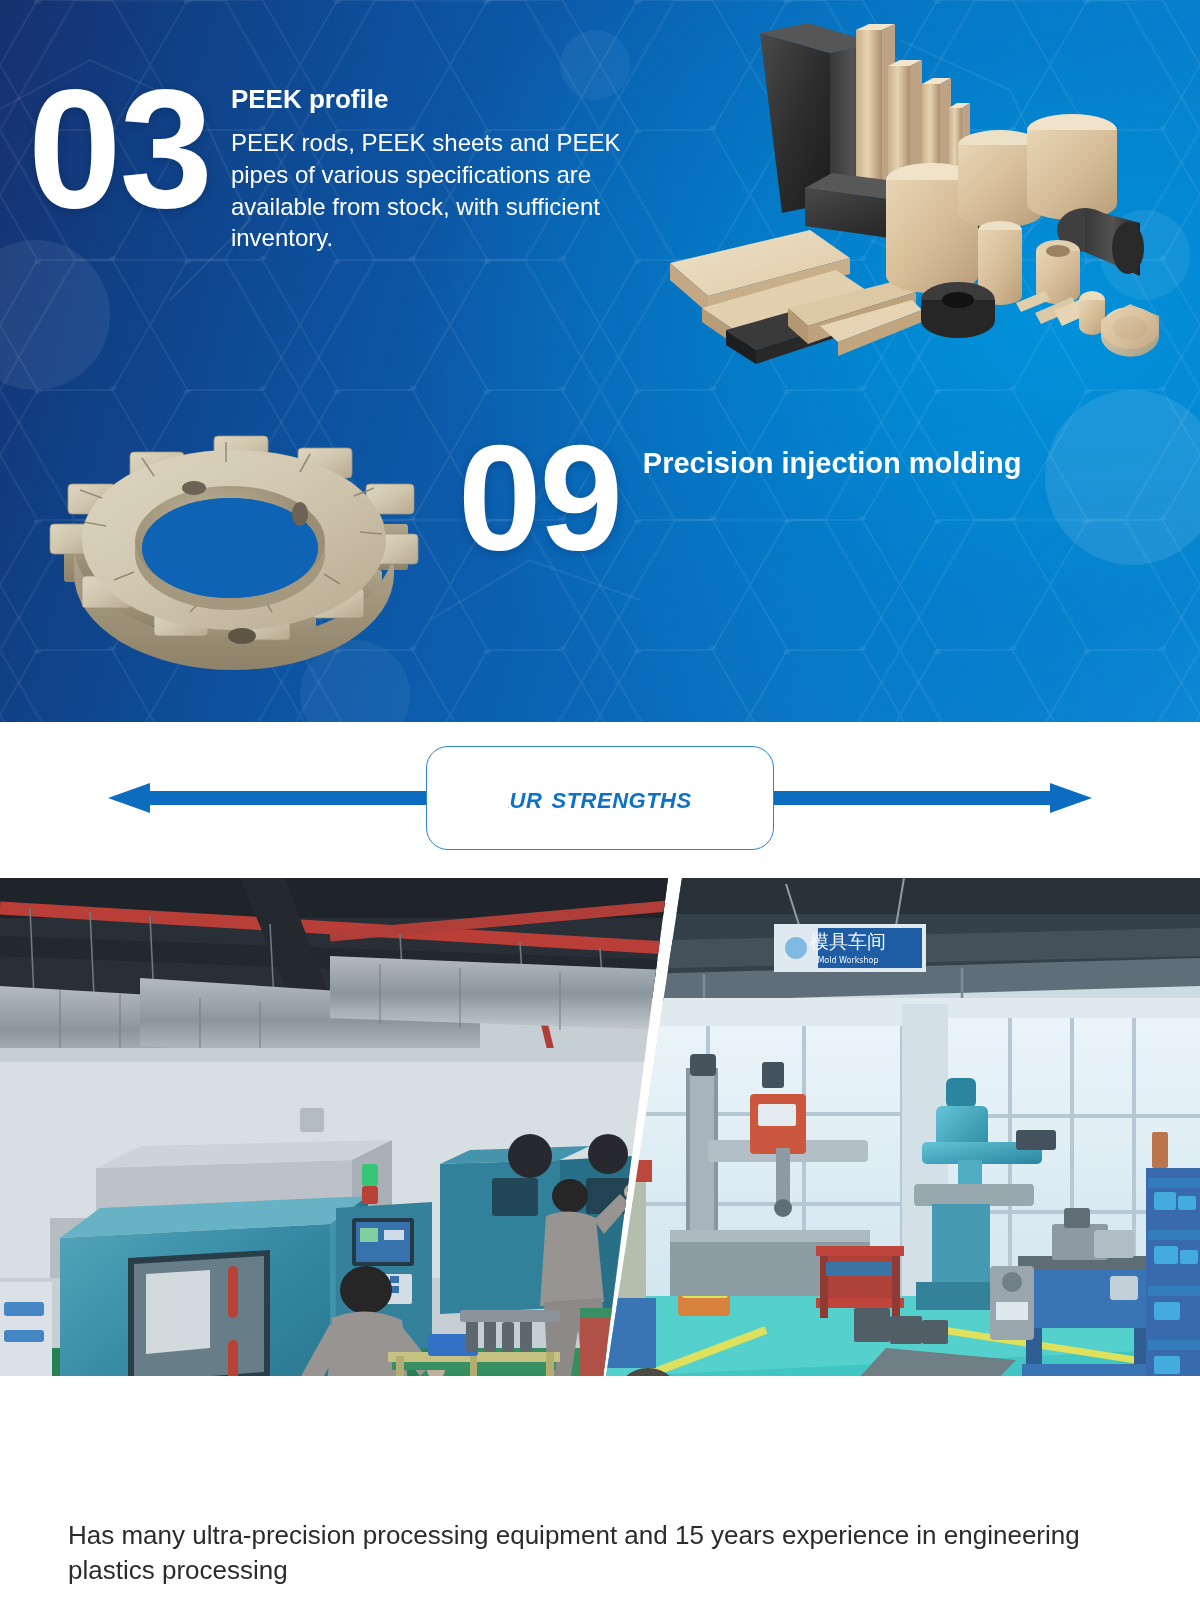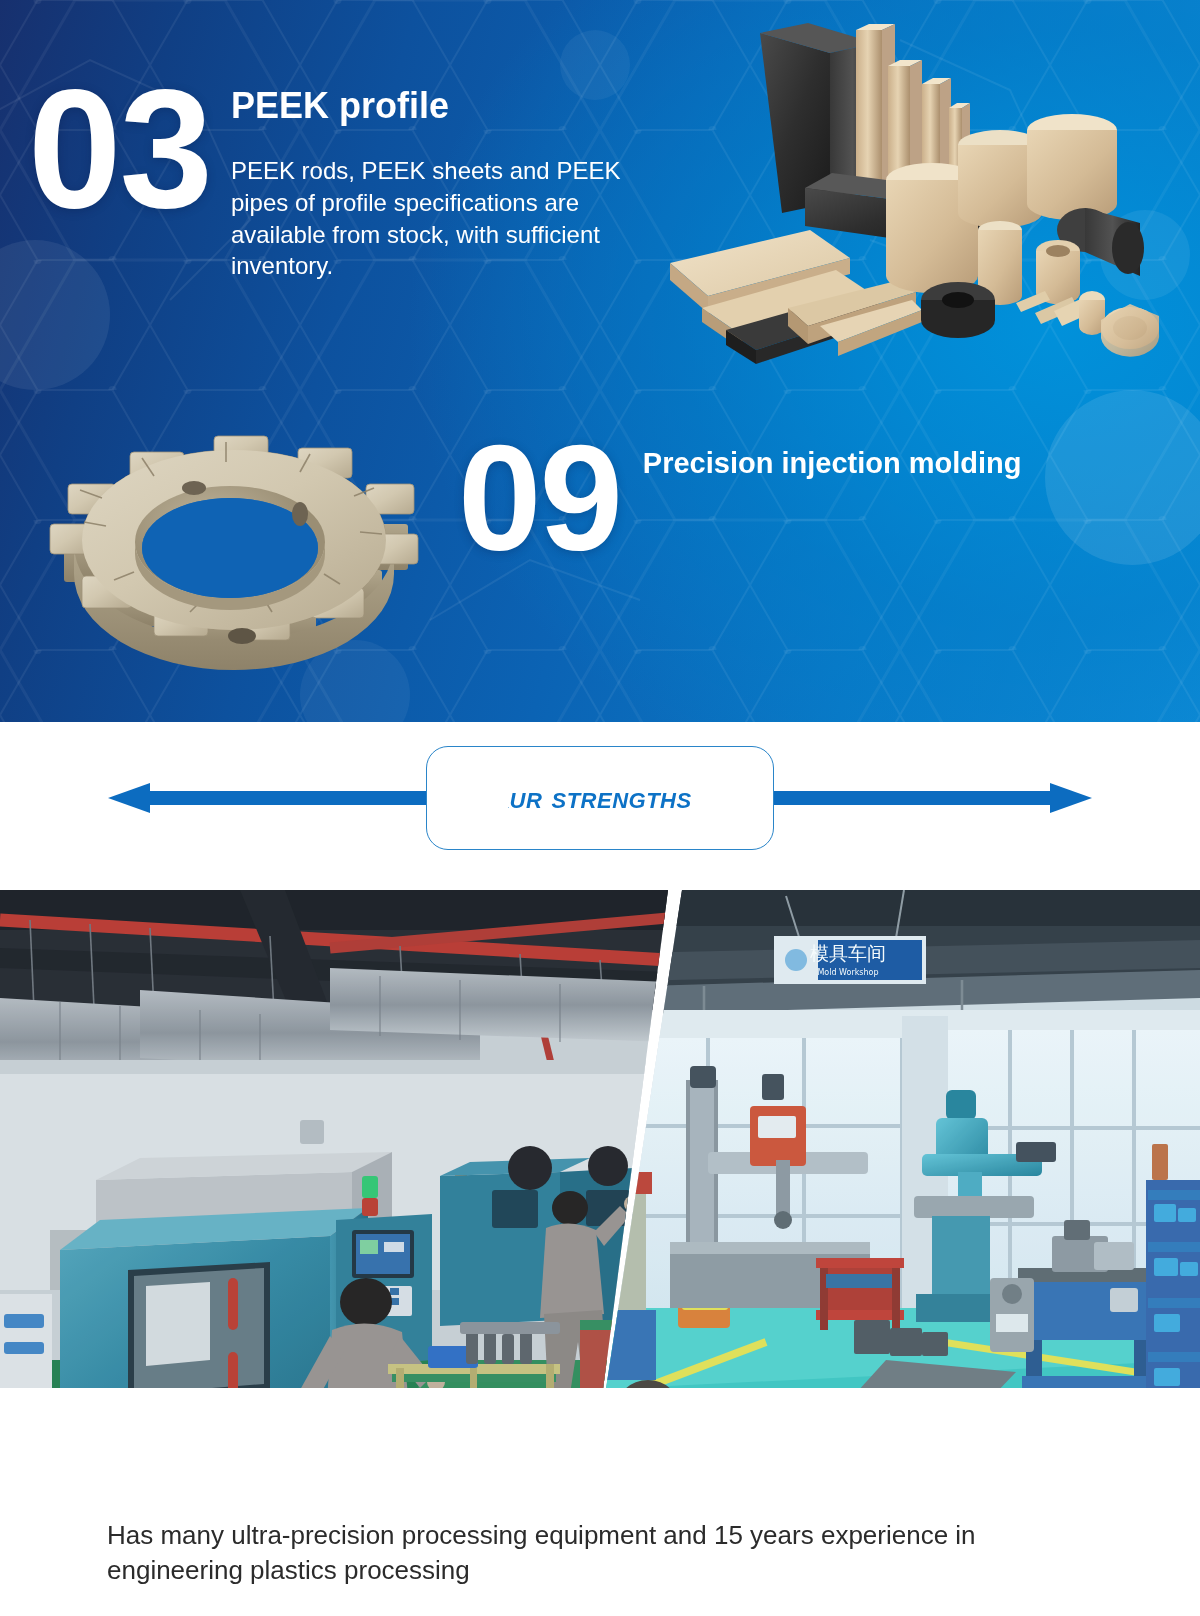--- a/index.html
+++ b/index.html
@@ -31,22 +31,22 @@
 
   .bignum {
     color:#ffffff;
     font-weight:bold;
     line-height:0.88;
     letter-spacing:-2px;
     text-shadow:0 2px 10px rgba(0,20,60,0.25);
   }
   .txtcol { color:#ffffff; }
   .tl {
-    font-size:36px; font-weight:bold; line-height:1.2;
-    margin-bottom:28px; white-space:nowrap;
+    font-size:26px; font-weight:bold; line-height:1.2;
+    margin-bottom:12px; white-space:nowrap;
   }
   .tb { font-size:24px; line-height:1.32; font-weight:400; }
 
   
   #blk03 { left:28px; top:76px; }
   #blk03 .bignum { font-size:168px; margin-right:20px; }
   #blk03 .txtcol { padding-top:8px; }
 
   
   #blk04 { left:458px; top:432px; }
@@ -90,31 +90,31 @@
     font-size:31px;
     letter-spacing:0.5px;
     font-variant:small-caps;
     text-transform:lowercase;
     white-space:nowrap;
   }
   .strtxt::first-letter { font-size:1px; }
 
   
   .photos { position:relative; width:1200px; height:630px; background:#fff; overflow:hidden; }
-  .ph { position:absolute; top:16px; height:498px; overflow:hidden; }
+  .ph { position:absolute; top:4px; height:498px; overflow:hidden; }
   .ph svg { display:block; height:630px; }
   #phL { left:0; width:668px; }
   #phR { left:586px; width:614px; }
   #phL svg { width:668px; }
   #phR svg { width:614px; }
 
   
   .caption {
     position:relative; width:1200px;
-    padding:14px 120px 0 107px;
+    padding:14px 120px 0 68px;
     font-size:26px; line-height:1.36; color:#2b2b2b;
   }
 </style>
 </head>
 <body>
 
 <section class="hero">
 
   <svg class="hero-hex" viewBox="0 0 1200 722" preserveAspectRatio="none">
     <defs>
@@ -357,21 +357,21 @@
         <ellipse cx="66" cy="-26" rx="8" ry="12" fill="#6d6352"></ellipse>
         <ellipse cx="8" cy="96" rx="14" ry="8" fill="#5e5545"></ellipse>
       </g>
     </svg>
   </div>
 
   <div class="blk" id="blk03">
     <div class="bignum">03</div>
     <div class="txtcol">
       <div class="tl">PEEK profile</div>
-      <div class="tb" style="max-width:430px;">PEEK rods, PEEK sheets and PEEK pipes of profile specifications are available from stock, with sufficient inventory.</div>
+      <div class="tb" style="max-width:430px;">PEEK rods, PEEK sheets and PEEK pipes of various specifications are available from stock, with sufficient inventory.</div>
     </div>
   </div>
 
   <div class="blk" id="blk04">
     <div class="bignum">09</div>
     <div class="txtcol">
       <div class="tl">Precision injection molding</div>
     </div>
   </div>
 </section>

